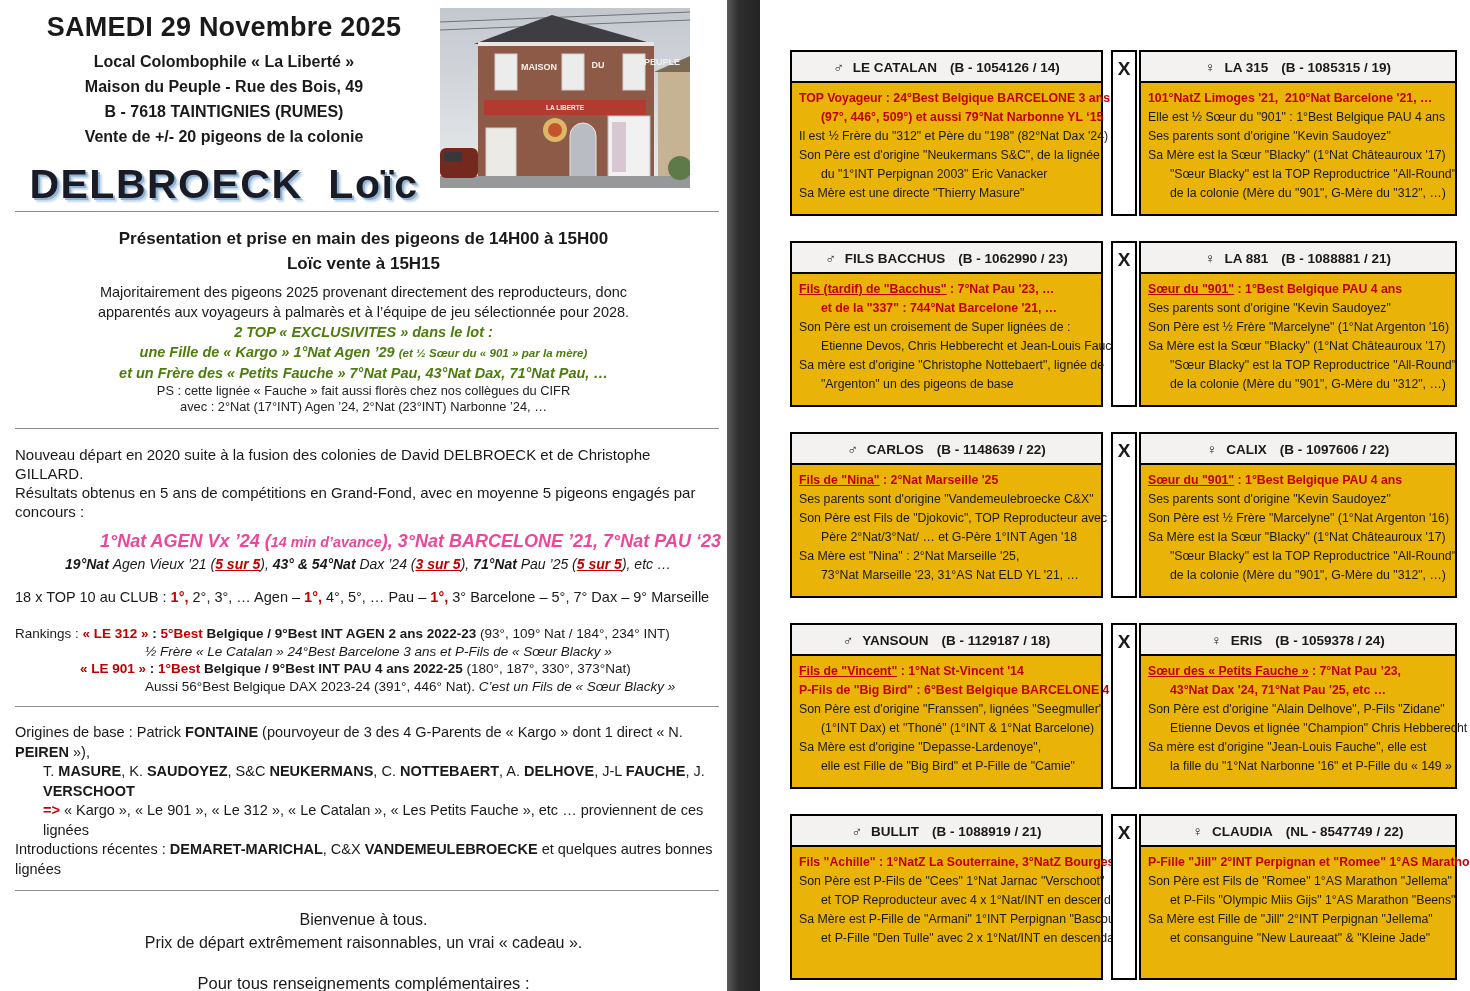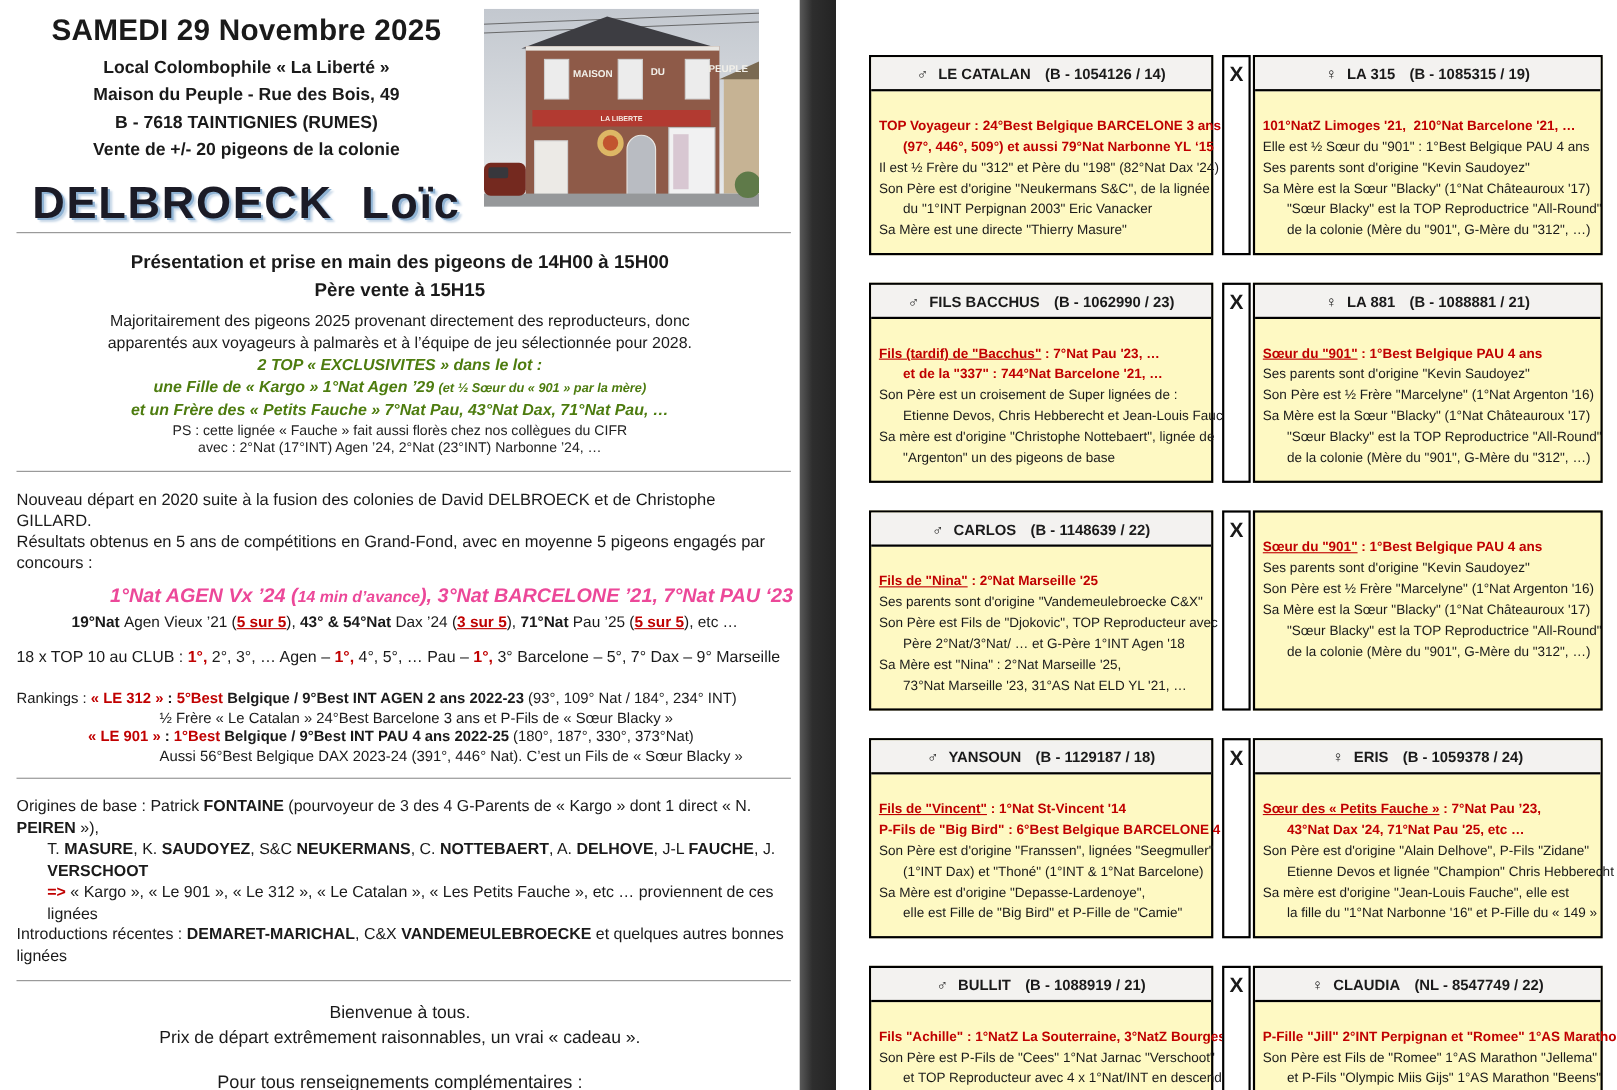--- a/index.html
+++ b/index.html
@@ -41,32 +41,32 @@
   .rule-sp1{margin-top:13px;}
   .rule-sp2{margin-top:11px;}
   .rule-sp3{margin-top:11px;}
   .footer{text-align:center;margin-top:17px;}
   .price{font-size:16px;line-height:23px;}
   .info-head{font-size:16.5px;font-weight:400;text-decoration:underline;text-underline-offset:3px;margin-top:20px;}
   
   .red{color:#c00000;}
   .b{font-weight:700;}
   .u{text-decoration:underline;}
-  .i{}
+  .i{font-style:italic;}
   .sm{font-size:.8em;}
   
   .couple{display:flex;align-items:stretch;margin-bottom:25px;}
-  .card{border:2px solid #000;background:#fef9c3;box-sizing:border-box;}
+  .card{border:2px solid #000;background:#eab308;box-sizing:border-box;}
   .card.male{width:313px;}
   .card.female{width:318px;}
   .card-header{background:#f3f2f0;border-bottom:2px solid #000;text-align:center;
     font-weight:700;font-size:13.5px;padding:7px 2px 6px;}
   .sex{margin-right:9px;font-size:14px;}
   .ring{margin-left:13px;}
-  .card-body{padding:22px 2px 7px 7px;font-size:12.3px;line-height:19px;min-height:118px;}
+  .card-body{padding:6px 2px 7px 7px;font-size:12.3px;line-height:19px;min-height:118px;}
   .tl{white-space:nowrap;}
   .tl.ind{padding-left:22px;}
   .xcol{width:26px;margin-left:8px;margin-right:2px;border:2px solid #000;background:#fff;
     text-align:center;font-weight:700;font-size:19px;padding-top:6px;box-sizing:border-box;}
 </style>
 </head>
 <body>
 
 <div class="page-left">
 
@@ -115,21 +115,21 @@
       <rect x="0" y="140" width="38" height="30" rx="6" fill="#74291f"></rect>
       <rect x="4" y="144" width="18" height="10" rx="2" fill="#37373c"></rect>
       <circle cx="240" cy="160" r="12" fill="#5f7a49"></circle>
     </svg>
   </div>
 
   <div class="rule"></div>
 
   <div class="sec1">
     <div class="h17">Présentation et prise en main des pigeons de 14H00 à 15H00</div>
-    <div class="h17">Père vente à 15H15</div>
+    <div class="h17">Loïc vente à 15H15</div>
     <div class="body14 mt6">Majoritairement des pigeons 2025 provenant directement des reproducteurs, donc</div>
     <div class="body14">apparentés aux voyageurs à palmarès et à l’équipe de jeu sélectionnée pour 2028.</div>
     <div class="redit">2 TOP « EXCLUSIVITES » dans le lot :</div>
     <div class="redit"><span>une Fille de « Kargo » 1°Nat Agen ’29 </span><span class="sm">(et ½ Sœur du « 901 » par la mère)</span></div>
     <div class="redit">et un Frère des « Petits Fauche » 7°Nat Pau, 43°Nat Dax, 71°Nat Pau, …</div>
     <div class="ps">PS : cette lignée « Fauche » fait aussi florès chez nos collègues du CIFR</div>
     <div class="ps">avec : 2°Nat (17°INT) Agen ’24, 2°Nat (23°INT) Narbonne ’24, …</div>
   </div>
 
   <div class="rule rule-sp1"></div>
@@ -242,20 +242,23 @@
             <div class="tl"><span class="red b u">Fils de "Nina"</span><span class="red b"> : 2°Nat Marseille '25</span></div>
             <div class="tl"><span>Ses parents sont d'origine "Vandemeulebroecke C&amp;X"</span></div>
             <div class="tl"><span>Son Père est Fils de "Djokovic", TOP Reproducteur avec :</span></div>
             <div class="tl ind"><span>Père 2°Nat/3°Nat/ … et G-Père 1°INT Agen '18</span></div>
             <div class="tl"><span>Sa Mère est "Nina" : 2°Nat Marseille '25,</span></div>
             <div class="tl ind"><span>73°Nat Marseille '23, 31°AS Nat ELD YL '21, …</span></div>
           </div>
         </div>
         <div class="xcol">X</div>
         <div class="card female">
+          <div class="card-header">
+            <span class="sex">♀</span><span class="pname">CALIX</span><span class="ring">(B - 1097606 / 22)</span>
+          </div>
           <div class="card-body">
             <div class="tl"><span class="red b u">Sœur du "901"</span><span class="red b"> : 1°Best Belgique PAU 4 ans</span></div>
             <div class="tl"><span>Ses parents sont d'origine "Kevin Saudoyez"</span></div>
             <div class="tl"><span>Son Père est ½ Frère "Marcelyne" (1°Nat Argenton '16)</span></div>
             <div class="tl"><span>Sa Mère est la Sœur "Blacky" (1°Nat Châteauroux '17)</span></div>
             <div class="tl ind"><span>"Sœur Blacky" est la TOP Reproductrice "All-Round"</span></div>
             <div class="tl ind"><span>de la colonie (Mère du "901", G-Mère du "312", …)</span></div>
           </div>
         </div>
       </div>

